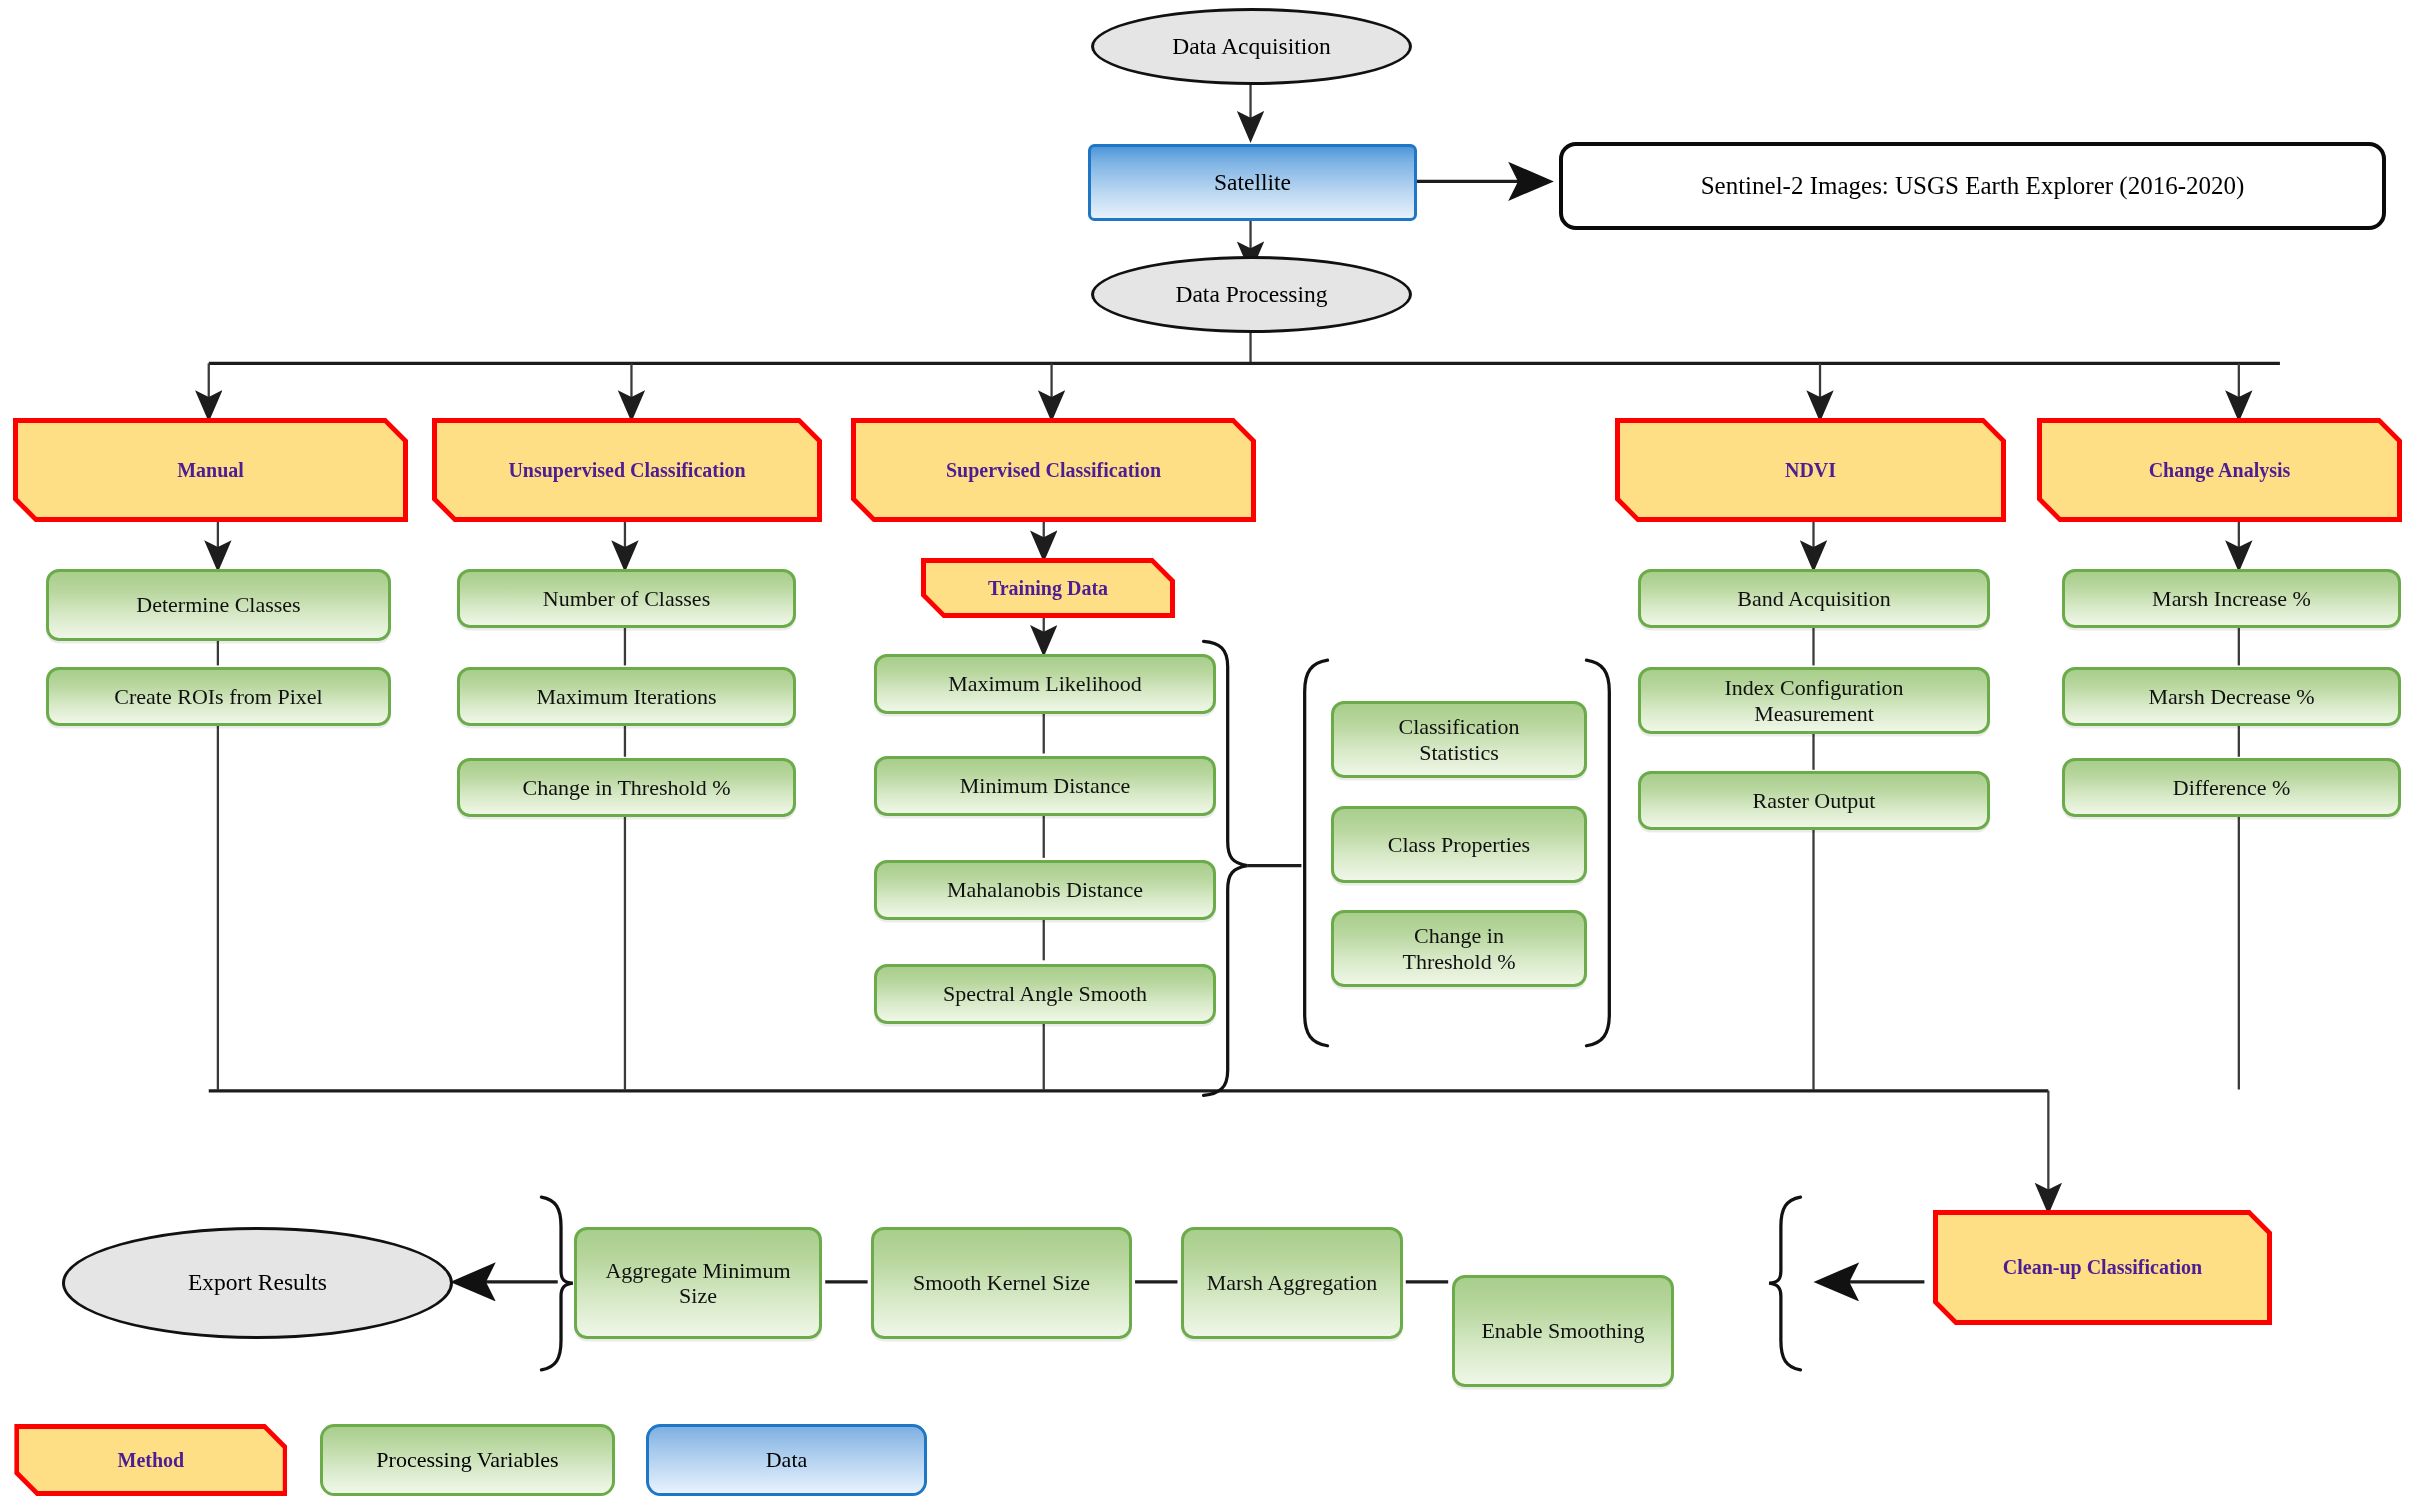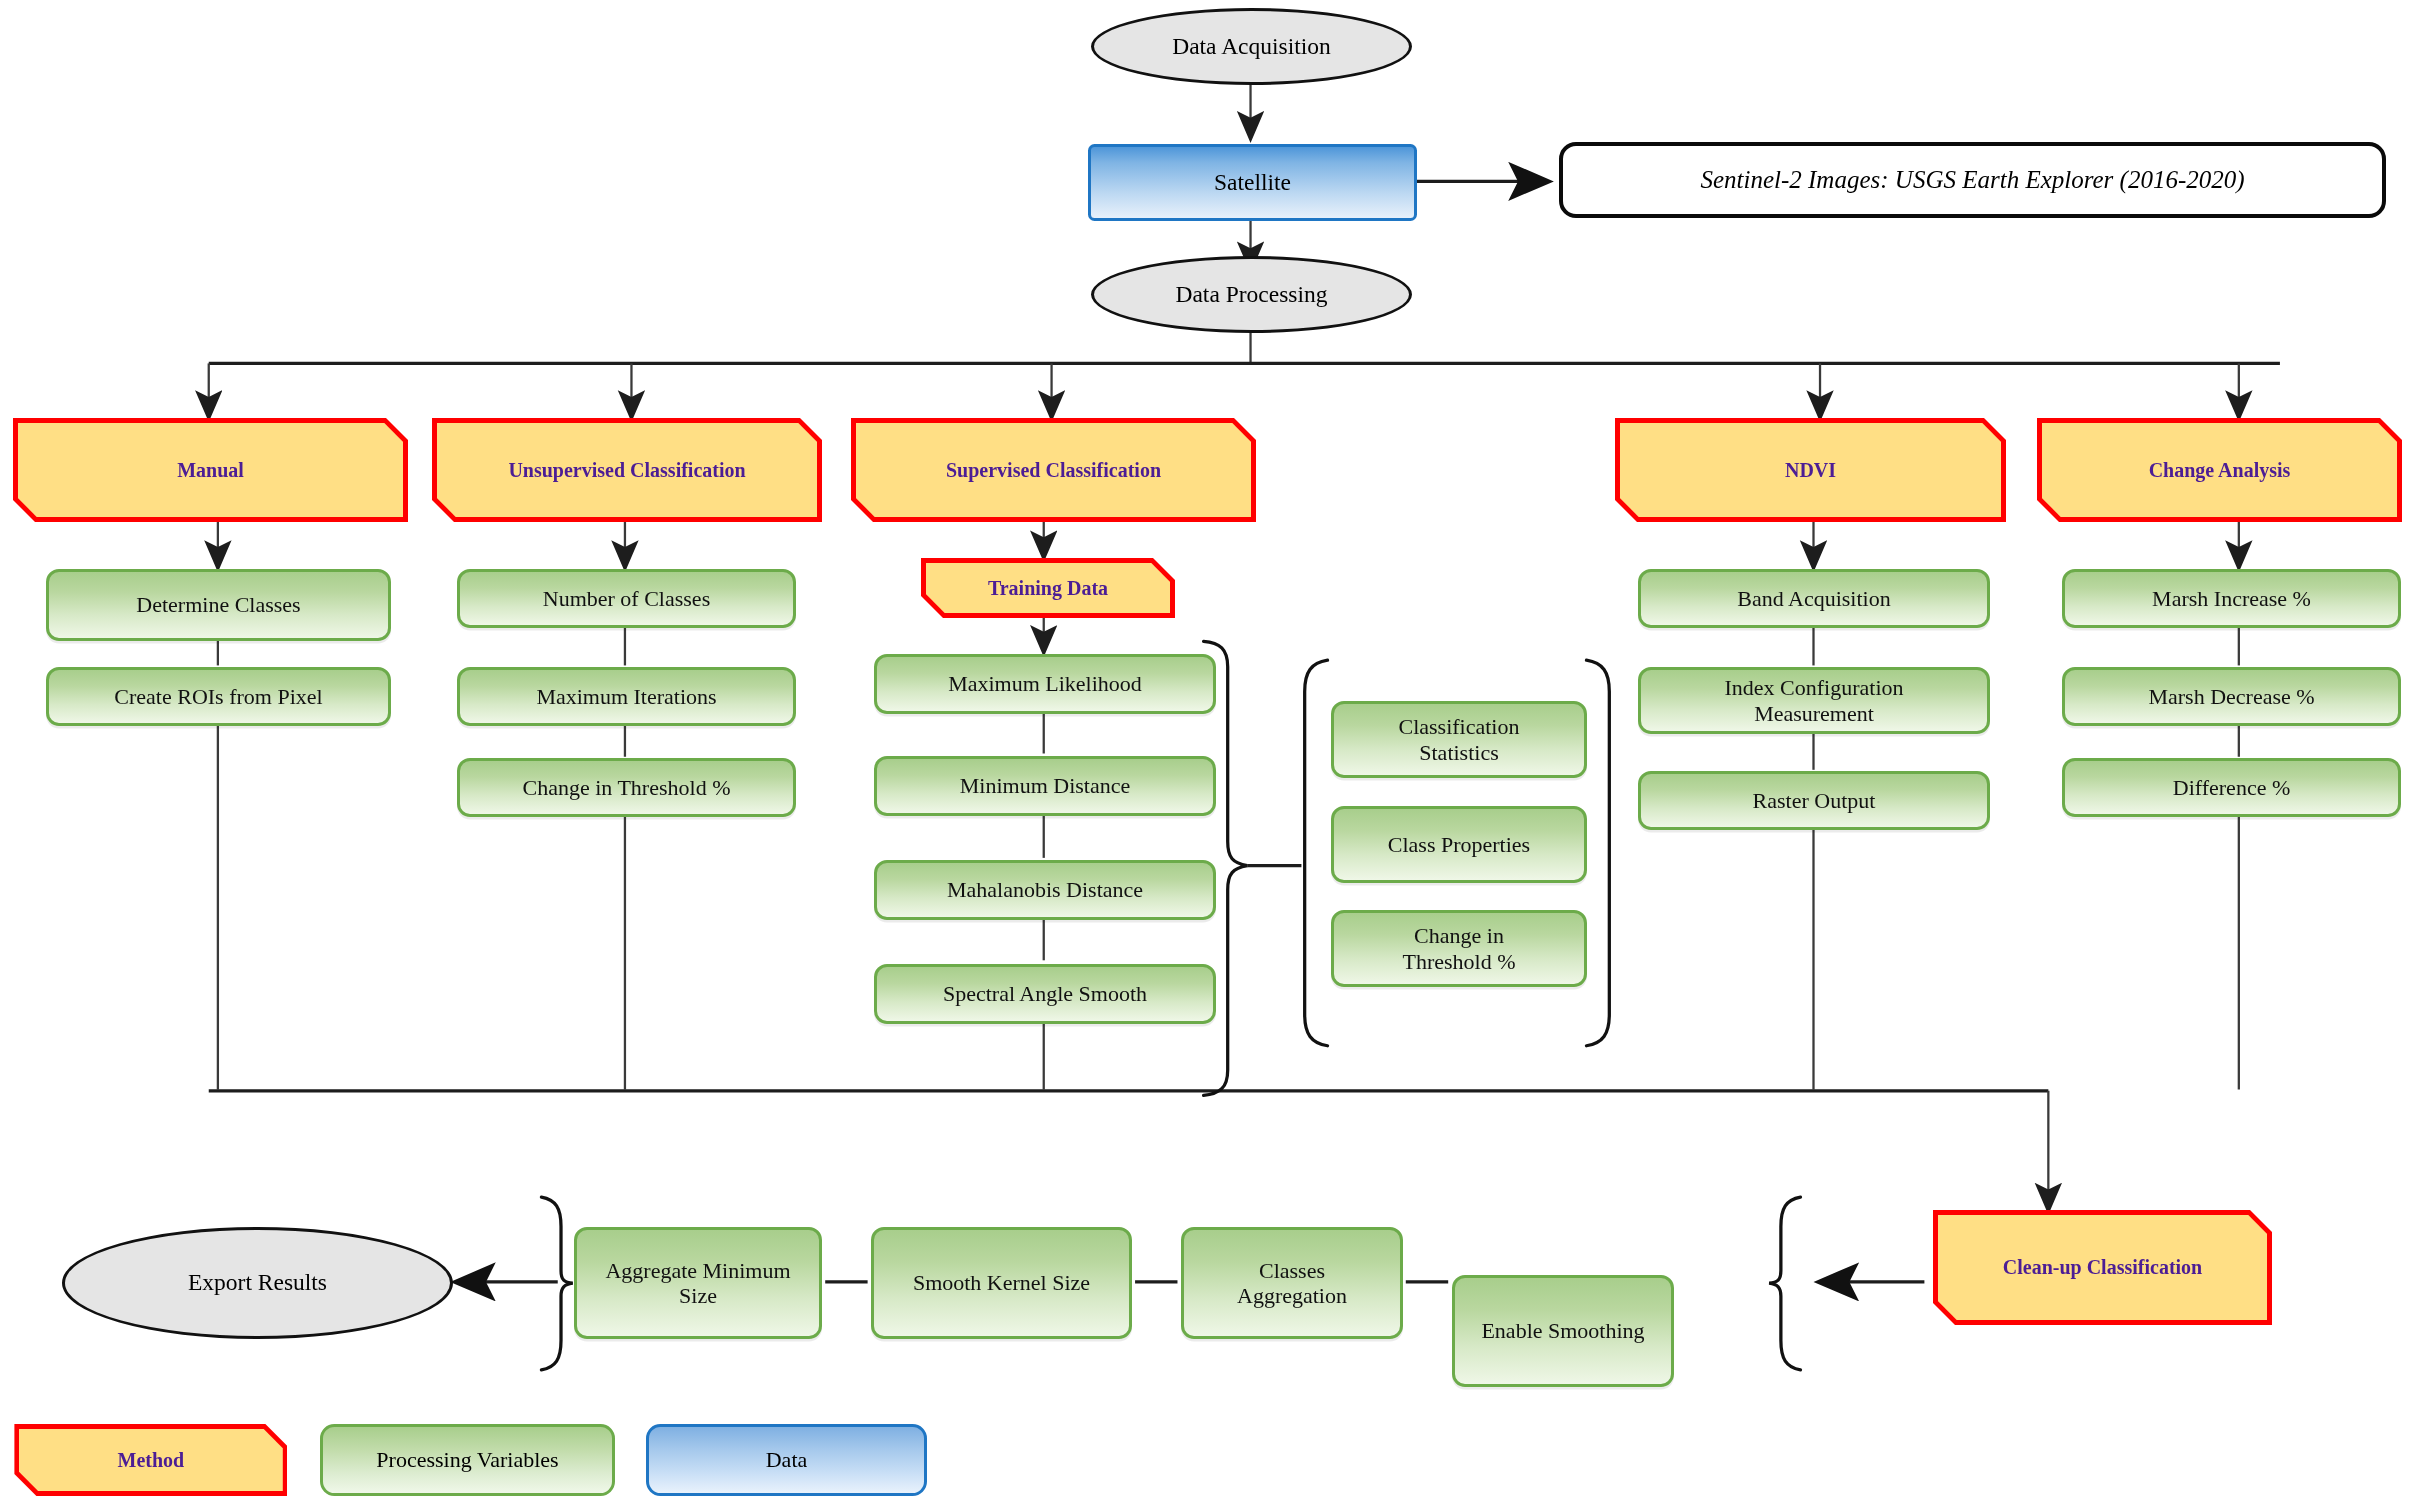--- a/index.html
+++ b/index.html
@@ -134,21 +134,21 @@
   </svg>
 
   <div class="node ellipse" style="left:1091px;top:7.8px;width:321px;height:77px;">
     <span>Data Acquisition</span>
   </div>
 
   <div class="node data-box" style="left:1088px;top:144px;width:329px;height:77px;">
     <span>Satellite</span>
   </div>
 
-  <div class="node note" style="left:1559px;top:142px;width:827px;height:76px;font-style:italic;">
+  <div class="node note" style="left:1559px;top:142px;width:827px;height:88px;">
     <span>Sentinel-2 Images: USGS Earth Explorer (2016-2020)</span>
   </div>
 
   <div class="node ellipse" style="left:1091px;top:256px;width:321px;height:77px;">
     <span>Data Processing</span>
   </div>
 
   <div class="node method" style="left:13px;top:418px;width:395px;height:104px;">
     <div class="inner">
         <span>Manual</span>
@@ -246,21 +246,21 @@
       </div>
   </div>
 
   <div class="node pv" style="left:574px;top:1227px;width:248px;height:112px;">
     <span style="max-width:80%">Aggregate Minimum Size</span>
   </div>
   <div class="node pv" style="left:871px;top:1227px;width:261px;height:112px;">
     <span style="max-width:78%">Smooth Kernel Size</span>
   </div>
   <div class="node pv" style="left:1181px;top:1227px;width:222px;height:112px;">
-    <span style="max-width:82%">Classes Aggregation</span>
+    <span style="max-width:82%">Marsh Aggregation</span>
   </div>
   <div class="node pv" style="left:1452px;top:1227px;width:222px;height:112px;margin-top:48px;">
     <span style="max-width:82%">Enable Smoothing</span>
   </div>
 
   <div class="node ellipse" style="left:62px;top:1227px;width:391px;height:112px;">
     <span>Export Results</span>
   </div>
 
   <div class="node method" style="left:14.4px;top:1424px;width:273px;height:72px;">

